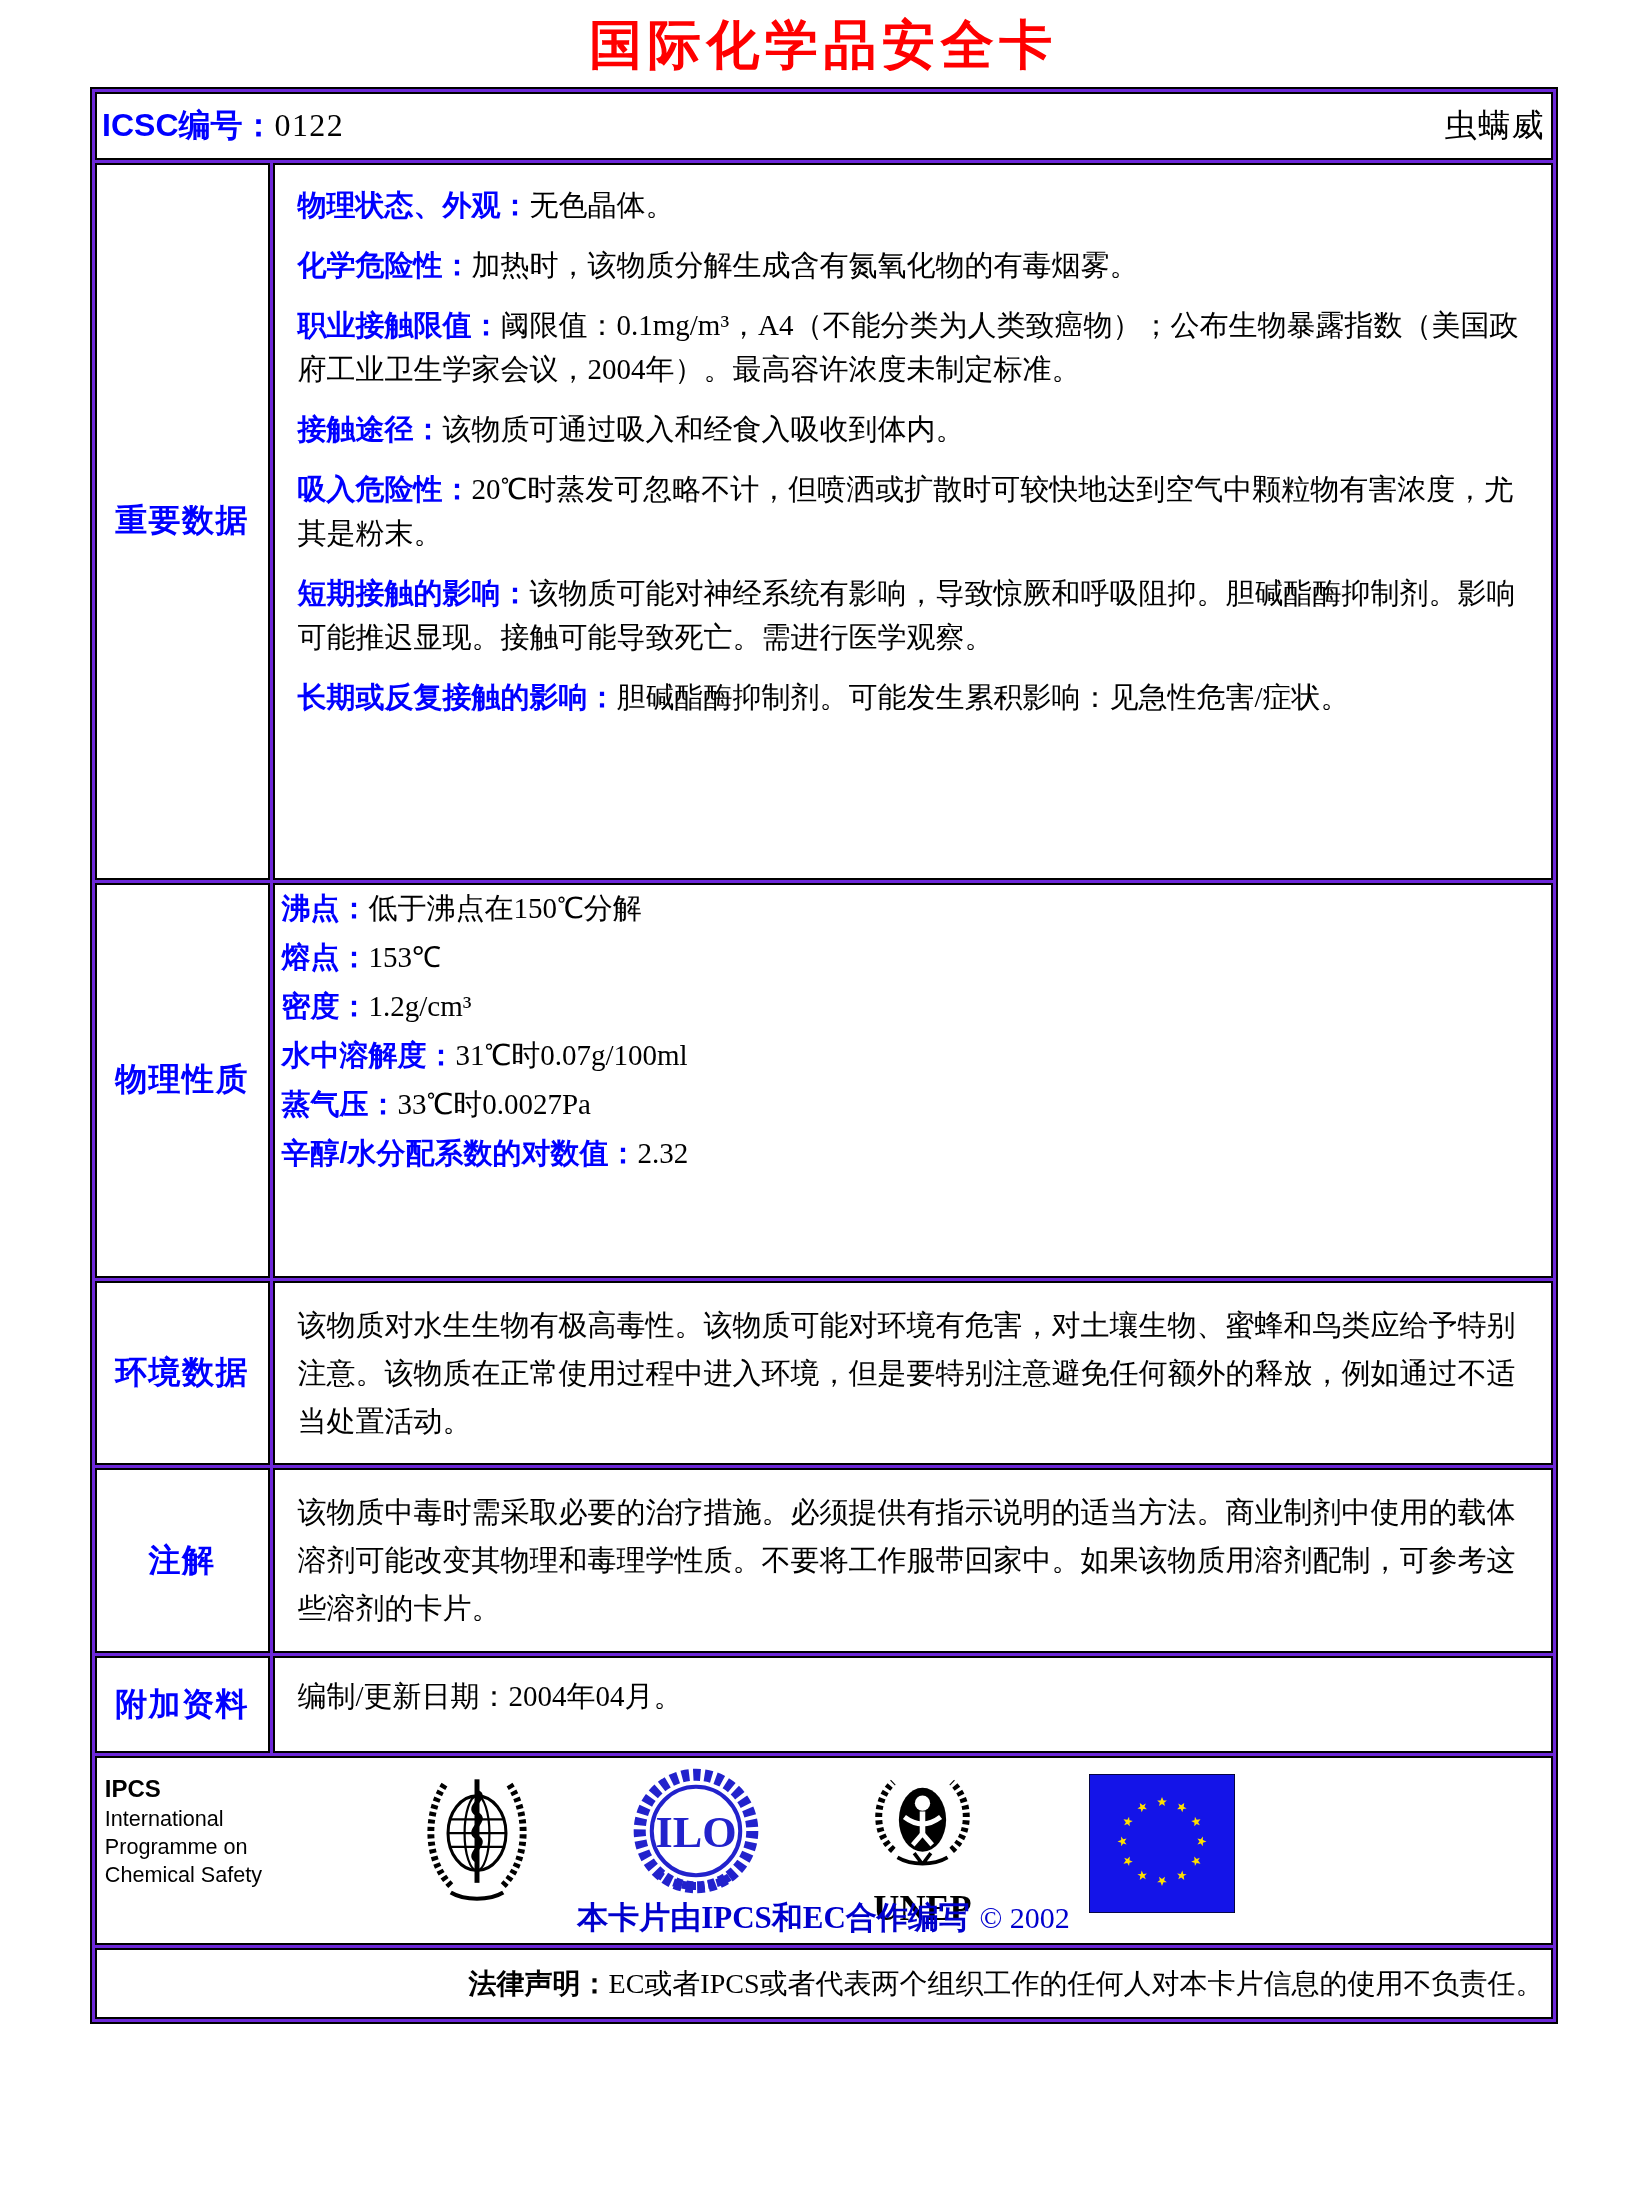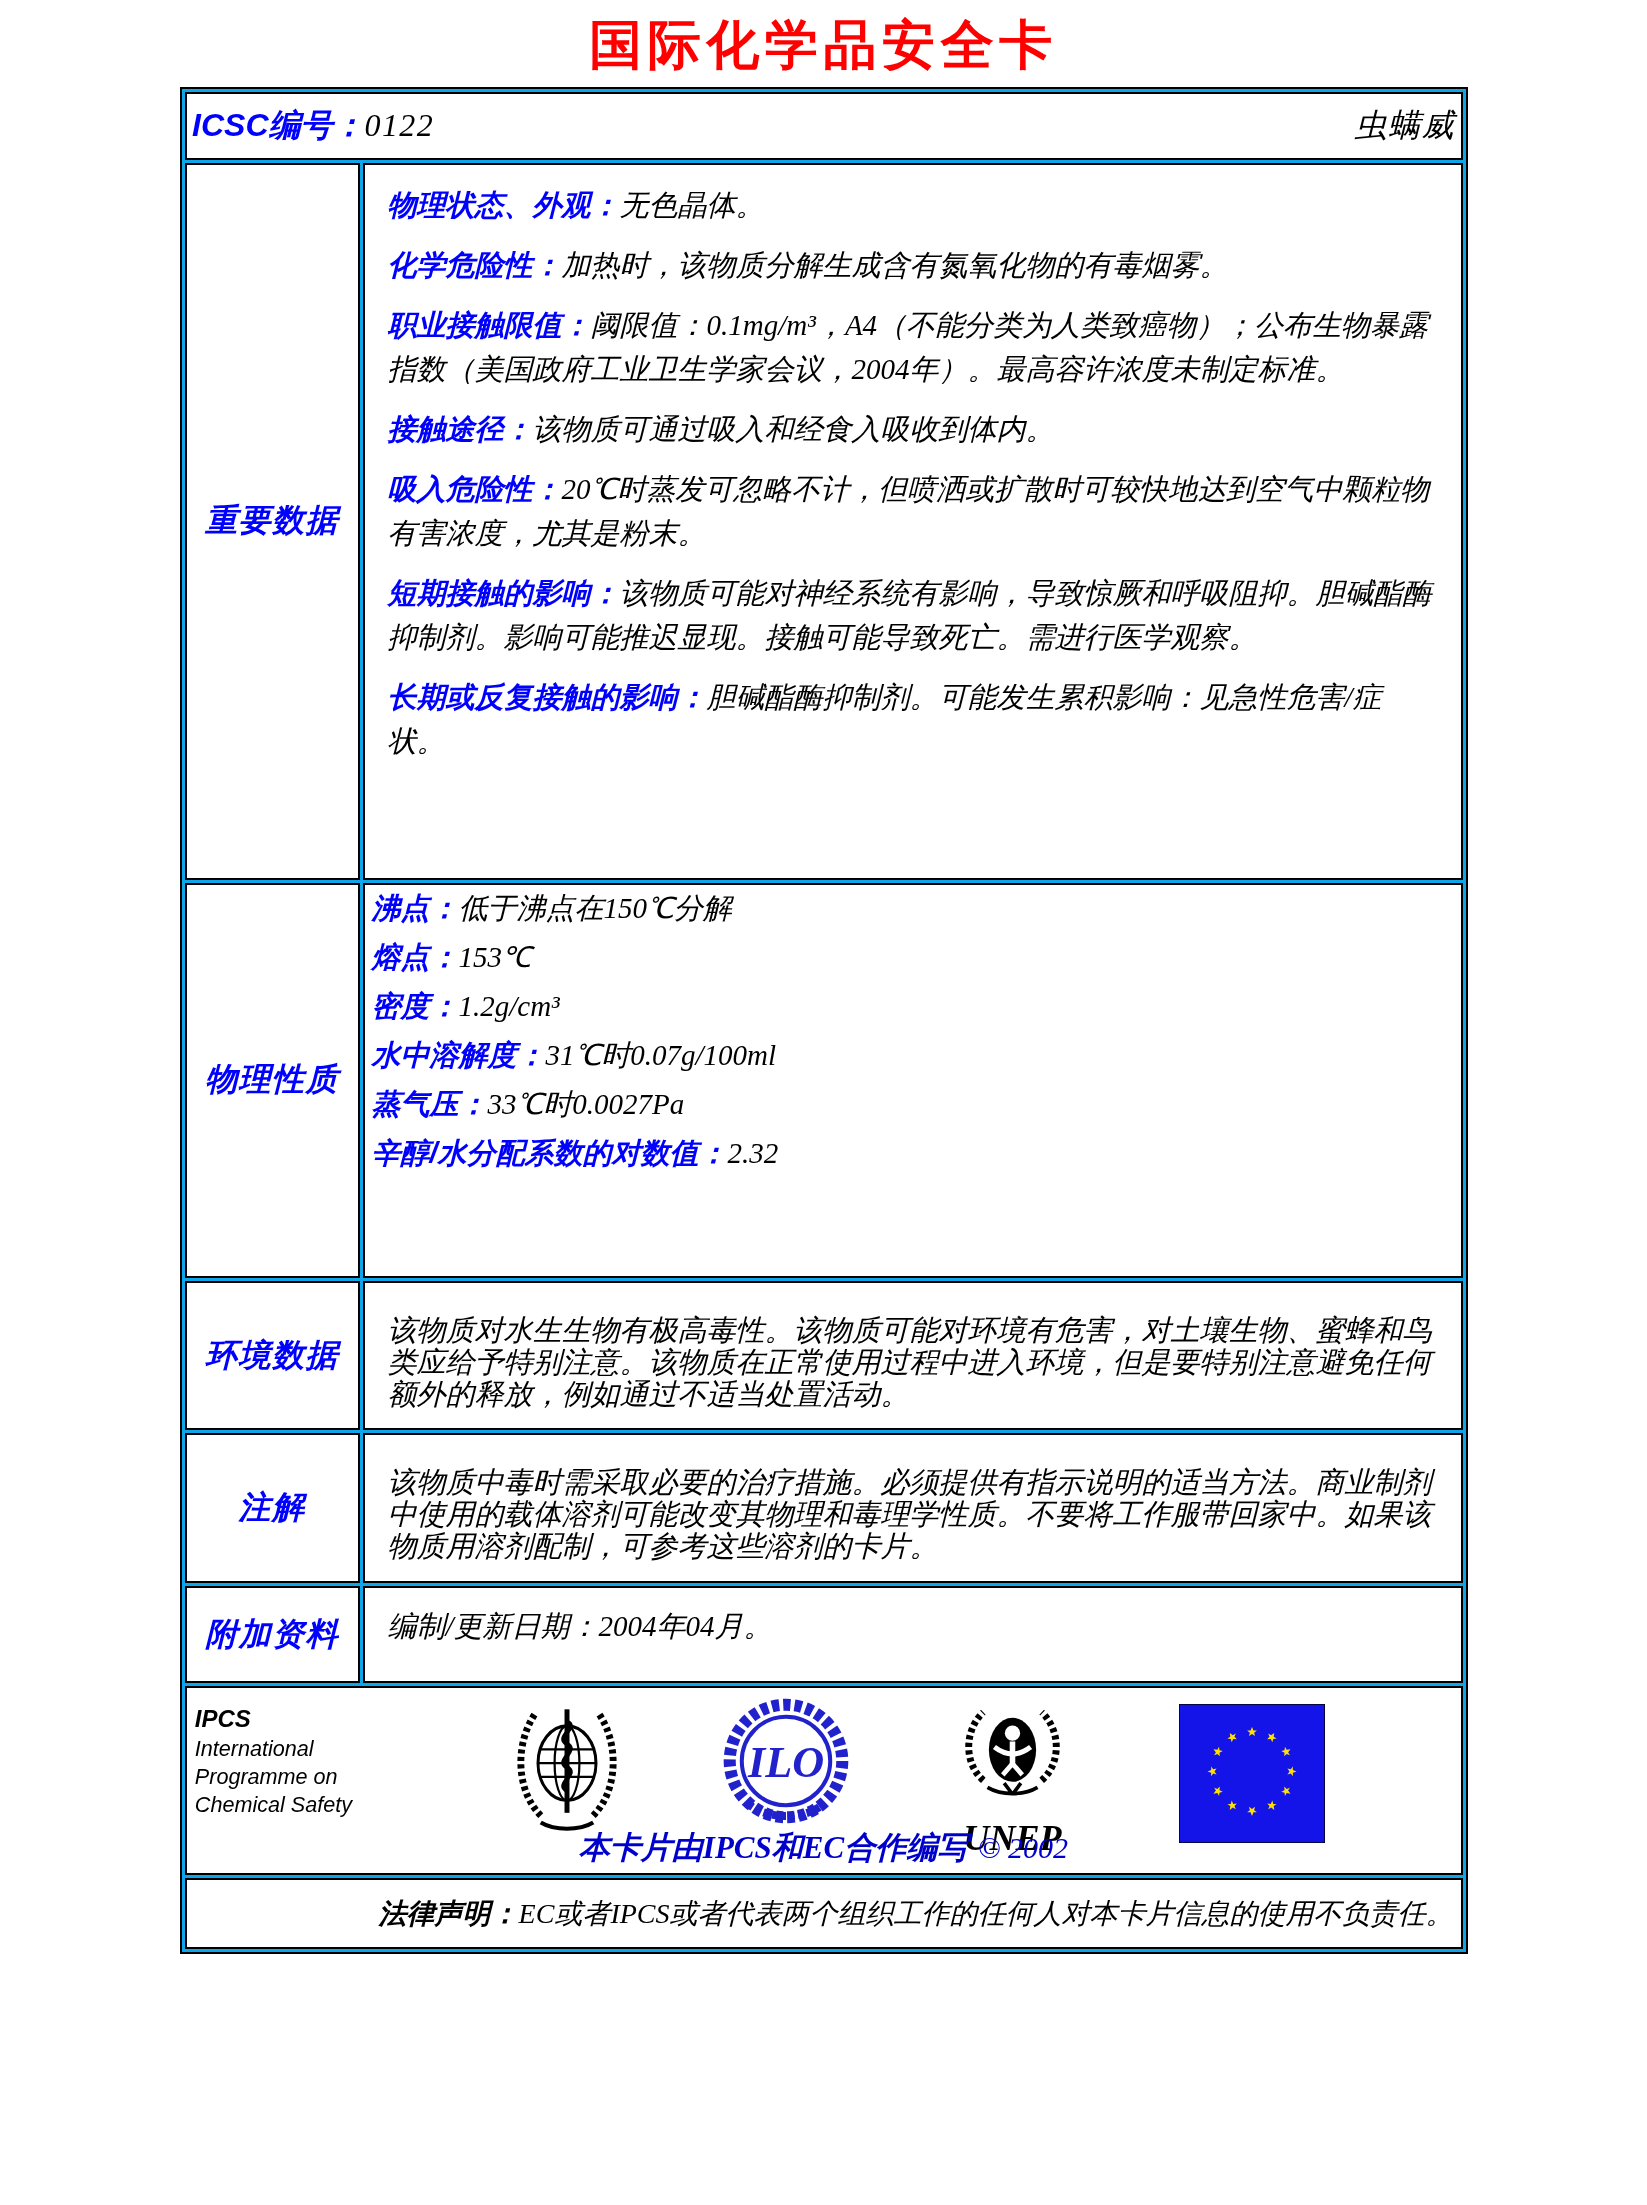--- a/index.html
+++ b/index.html
@@ -17,27 +17,26 @@
     font-family: "Liberation Sans", sans-serif;
     font-weight: bold;
     font-size: 53px;
     letter-spacing: 5.6px;
     padding-top: 9.7px;
     line-height: 70px;
   }
 
   table.card {
     margin: 7px auto 0 auto;
-    width: 1288px;
+    width: 1468px;
     border: 2.8px solid #000;
     border-collapse: separate;
     border-spacing: 3.5px;
     table-layout: fixed;
-    background: #0ea5e9;
-    font-style: italic;
+    background: #6d28d9;
   }
   td { border: 2.1px solid #000; background: #fff; vertical-align: top; }
 
   td.header-cell { height: 68px; vertical-align: middle; }
   .header-inner {
     display: flex; justify-content: space-between; align-items: center;
     padding: 0 5.6px 0 5.6px;
     font-size: 32px;
   }
   .hdr-num { color: #000; font-family: "Liberation Serif", serif; letter-spacing: 1.4px; }
@@ -57,21 +56,21 @@
     line-height: 44px;
   }
   td.content-cell p { margin: 16px; }
   .lbl {
     color: #0000ff;
     font-family: "Liberation Sans", sans-serif;
     font-weight: bold;
   }
   td.phys-cell { line-height: 42px; }
   td.phys-cell p { margin: 0 0 7px 0; }
-  td.tight { line-height: 32px; padding-top: 15px; }
+  td.tight { line-height: 48px; padding-top: 2px; }
 
   td.logos-cell { height: 179px; padding: 5.6px 8.3px 4.2px 8.3px; }
   .logos-row { display: flex; align-items: flex-start; height: 132px; }
   .ipcs-block { width: 230px; font-family: "Liberation Sans", sans-serif; padding-top: 8.3px; }
   .ipcs-acronym { font-size: 24px; font-weight: bold; line-height: 33px; }
   .ipcs-line { font-size: 21.6px; line-height: 28px; }
   .logo-slot { display: flex; align-items: flex-start; }
   .caption-line {
     text-align: center;
     color: #0000cd;

